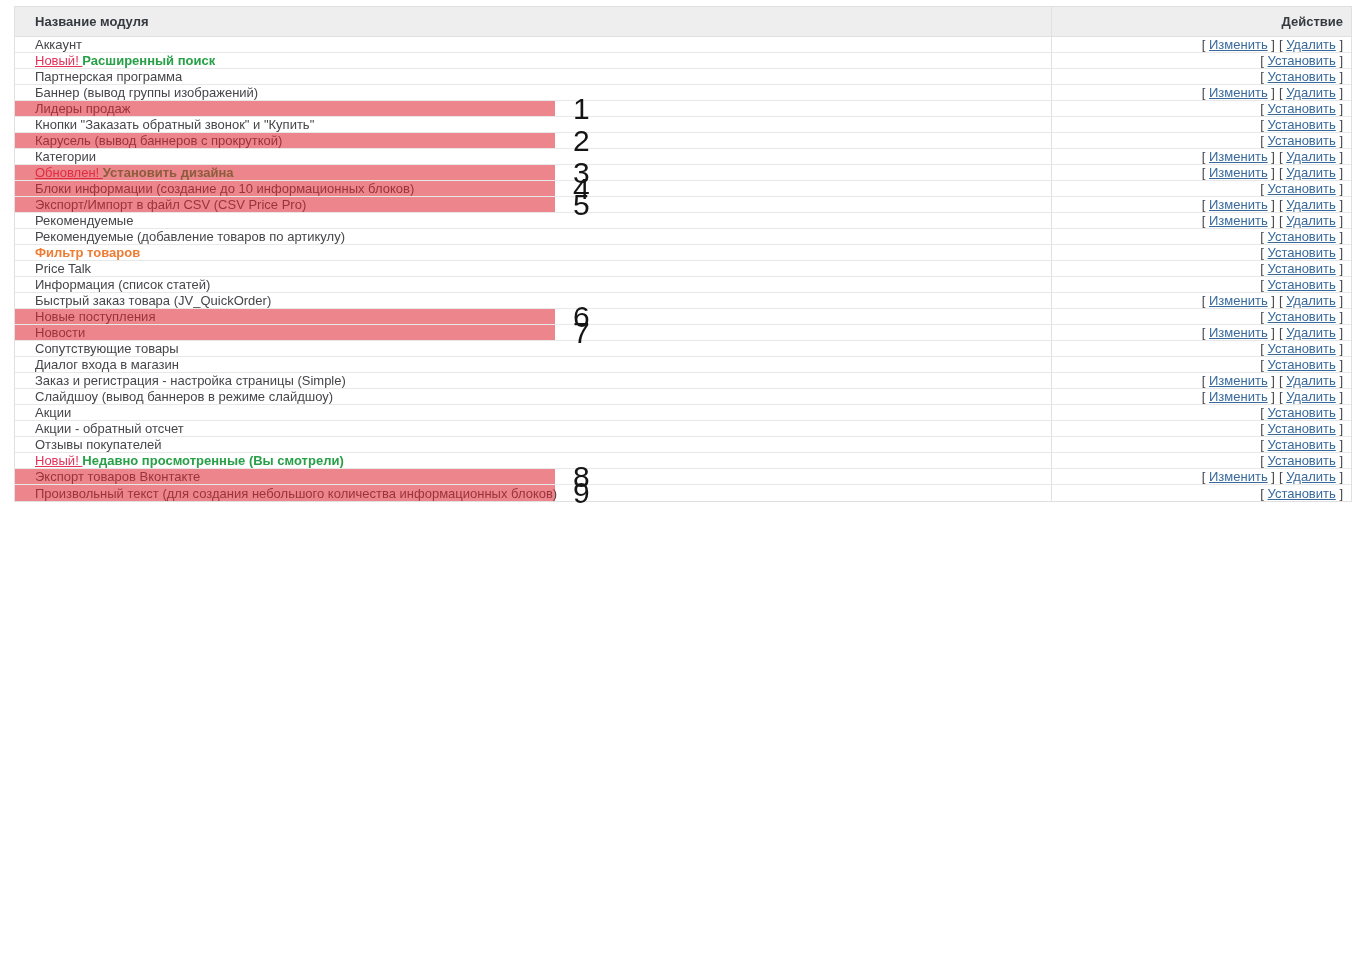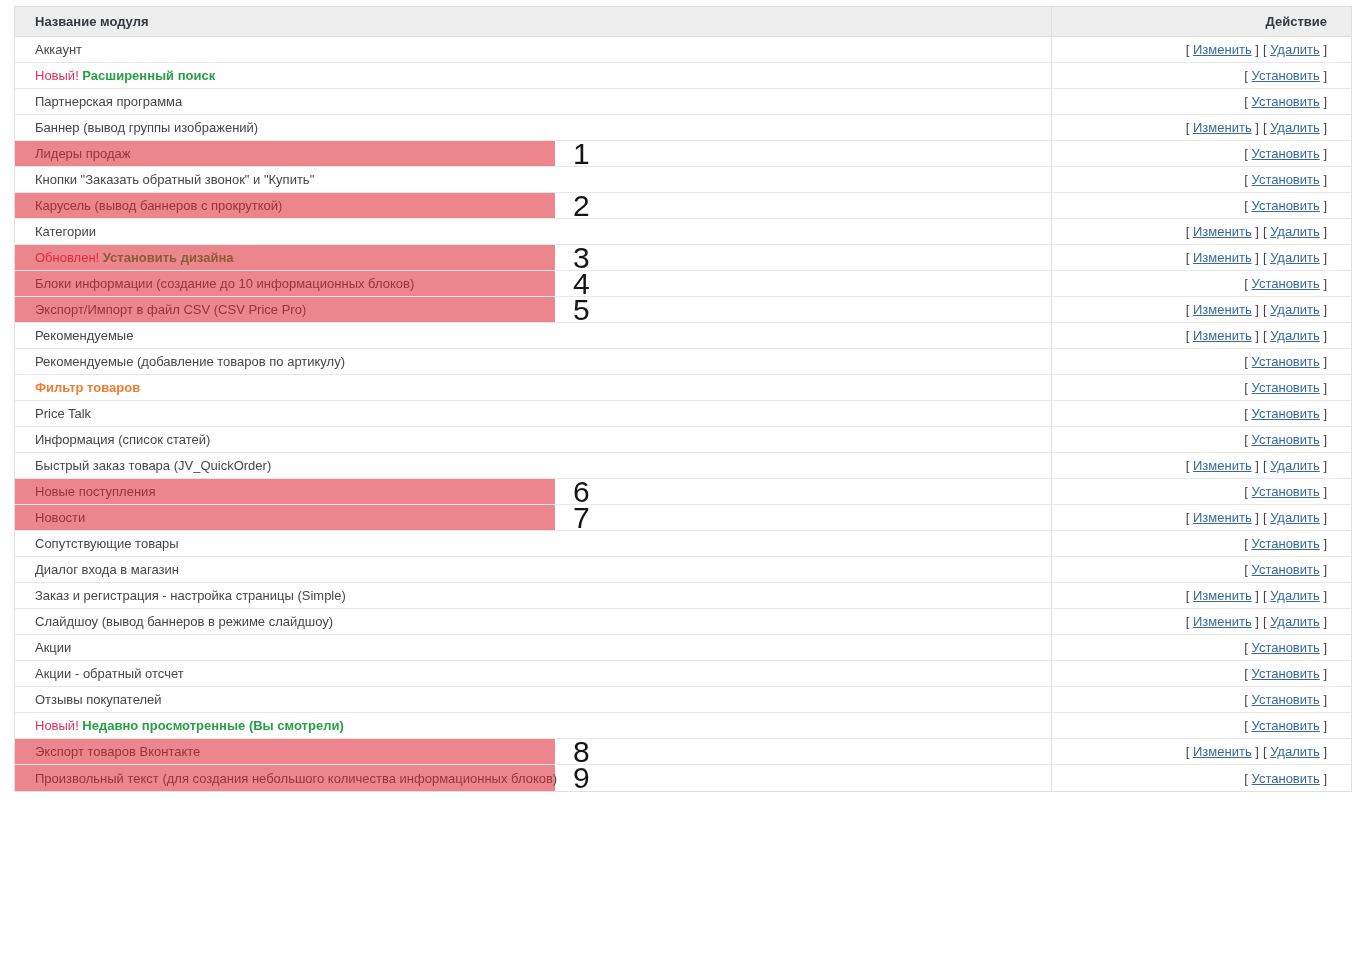--- a/index.html
+++ b/index.html
@@ -20,21 +20,21 @@
     height: 30px;
     background: var(--header-bg, #eee);
     border-bottom: 1px solid var(--border, #e0e0e0);
     font-size: 13px;
     font-weight: bold;
     color: var(--header-text, #353a40);
     align-items: center;
   }
   .row {
     display: flex;
-    height: 26px;
+    height: 16px;
     border-bottom: 1px solid var(--row-border, #e8e8e8);
     position: relative;
     background: #fff;
     font-size: 13px;
     color: var(--text, #46464a);
     align-items: center;
     justify-content: flex-end;
   }
   .row:last-child { border-bottom: none; }
   .cell-name {
@@ -45,24 +45,24 @@
     position: relative;
     z-index: 1;
   }
   .cell-action {
     width: 300px;
     align-self: stretch;
     display: flex;
     align-items: center;
     justify-content: flex-end;
     border-left: 1px solid var(--border, #e0e0e0);
-    padding-right: 24px;
+    padding-right: 8px;
     white-space: nowrap;
   }
-  .prefix-red { color: var(--red, #e43158); }
+  .prefix-red { color: var(--red, #e43158); text-decoration: underline; }
   .name-green { color: var(--green, #27a047); font-weight: bold; }
   .name-orange { color: var(--orange, #ee7d33); font-weight: bold; }
   .hl-overlay {
     position: absolute;
     left: 0; top: 0; bottom: 0;
     width: 540px;
     background: var(--hl, rgba(222,40,50,0.56));
     z-index: 5;
     pointer-events: none;
   }

